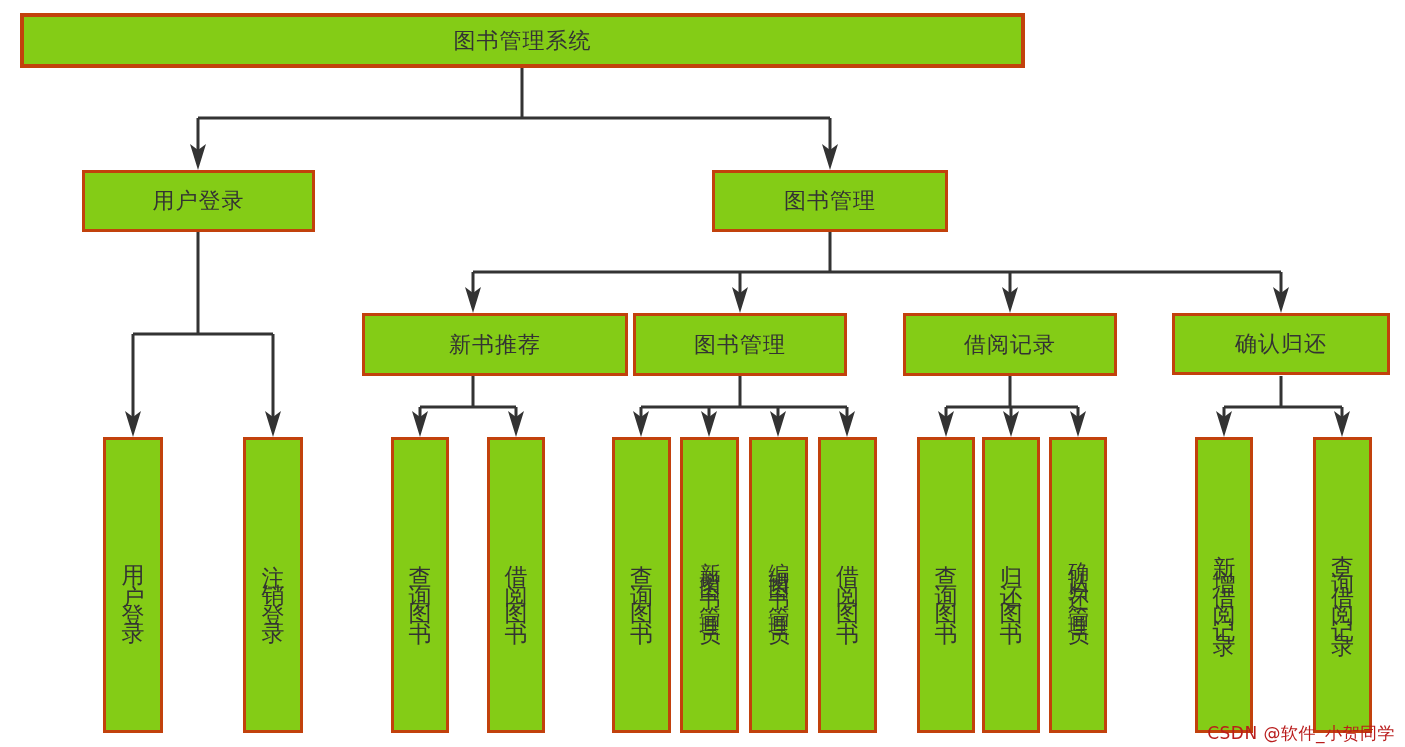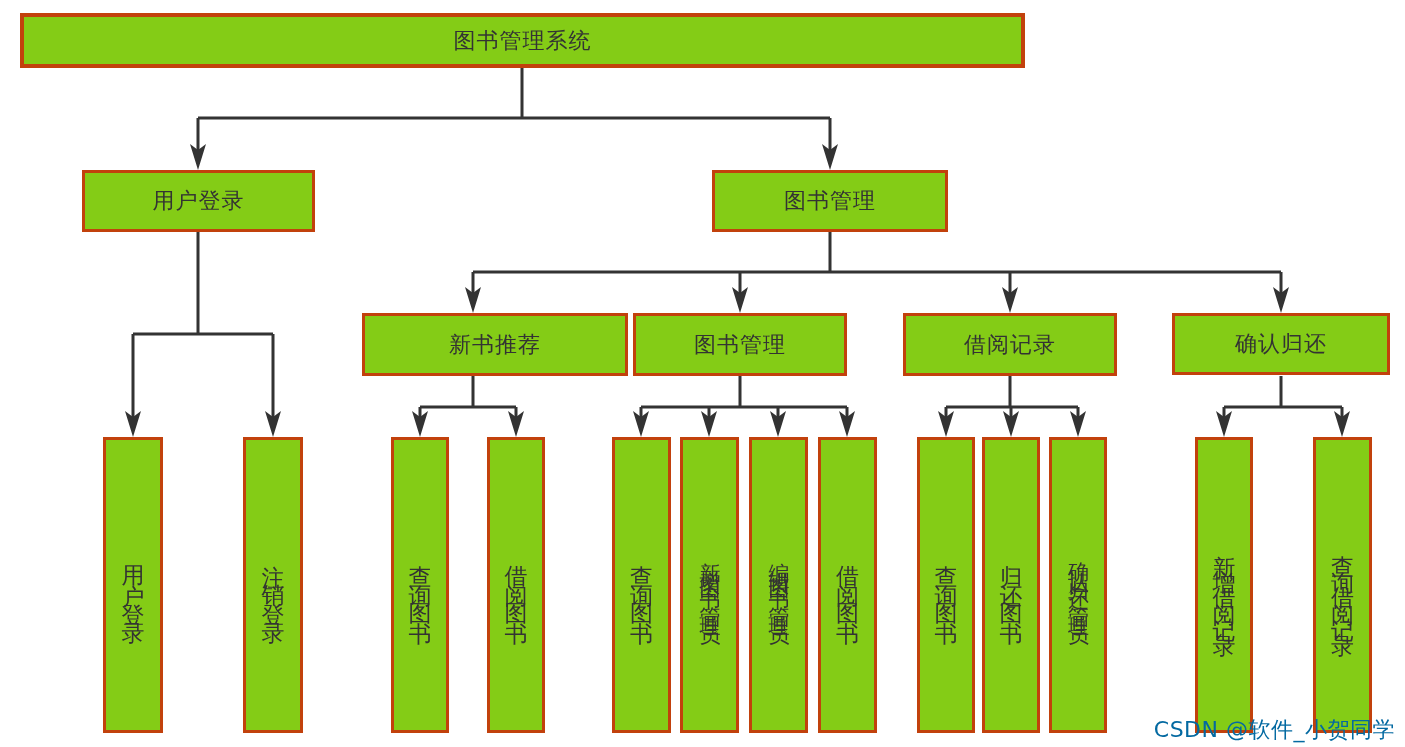--- a/index.html
+++ b/index.html
@@ -21,21 +21,21 @@
     writing-mode:vertical-rl;
     text-orientation:mixed;
     white-space:nowrap;
     line-height:1;
   }
   .t4{font-size:23px;letter-spacing:19px;}
   .t6{font-size:23px;letter-spacing:16px;}
   .t9{font-size:21px;letter-spacing:9px;}
   #watermark{
     position:absolute;right:10px;bottom:2px;z-index:3;
-    font-size:22px;color:#0369a1;letter-spacing:0.5px;
+    font-size:17px;color:#b91c1c;letter-spacing:0.5px;
   }
 </style>
 </head>
 <body>
 
 <svg id="connector-layer" viewBox="0 0 1405 747" xmlns="http://www.w3.org/2000/svg">
   <path d="
     M522 68 V118 M198 118 H830 M198 118 V152 M830 118 V152
     M198 232 V334 M133 334 H273 M133 334 V419 M273 334 V419
     M830 232 V272 M473 272 H1281 M473 272 V295 M740 272 V295 M1010 272 V295 M1281 272 V295

